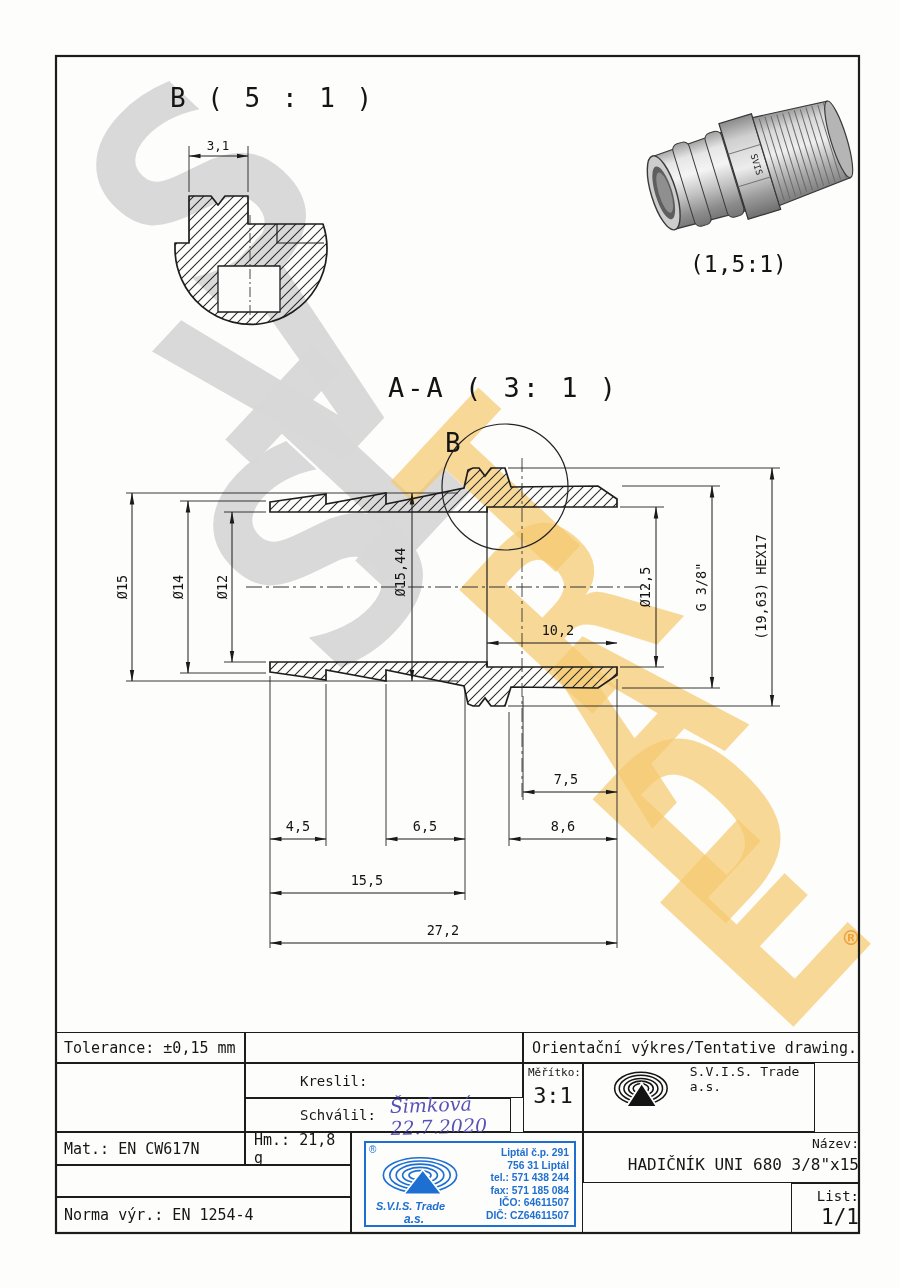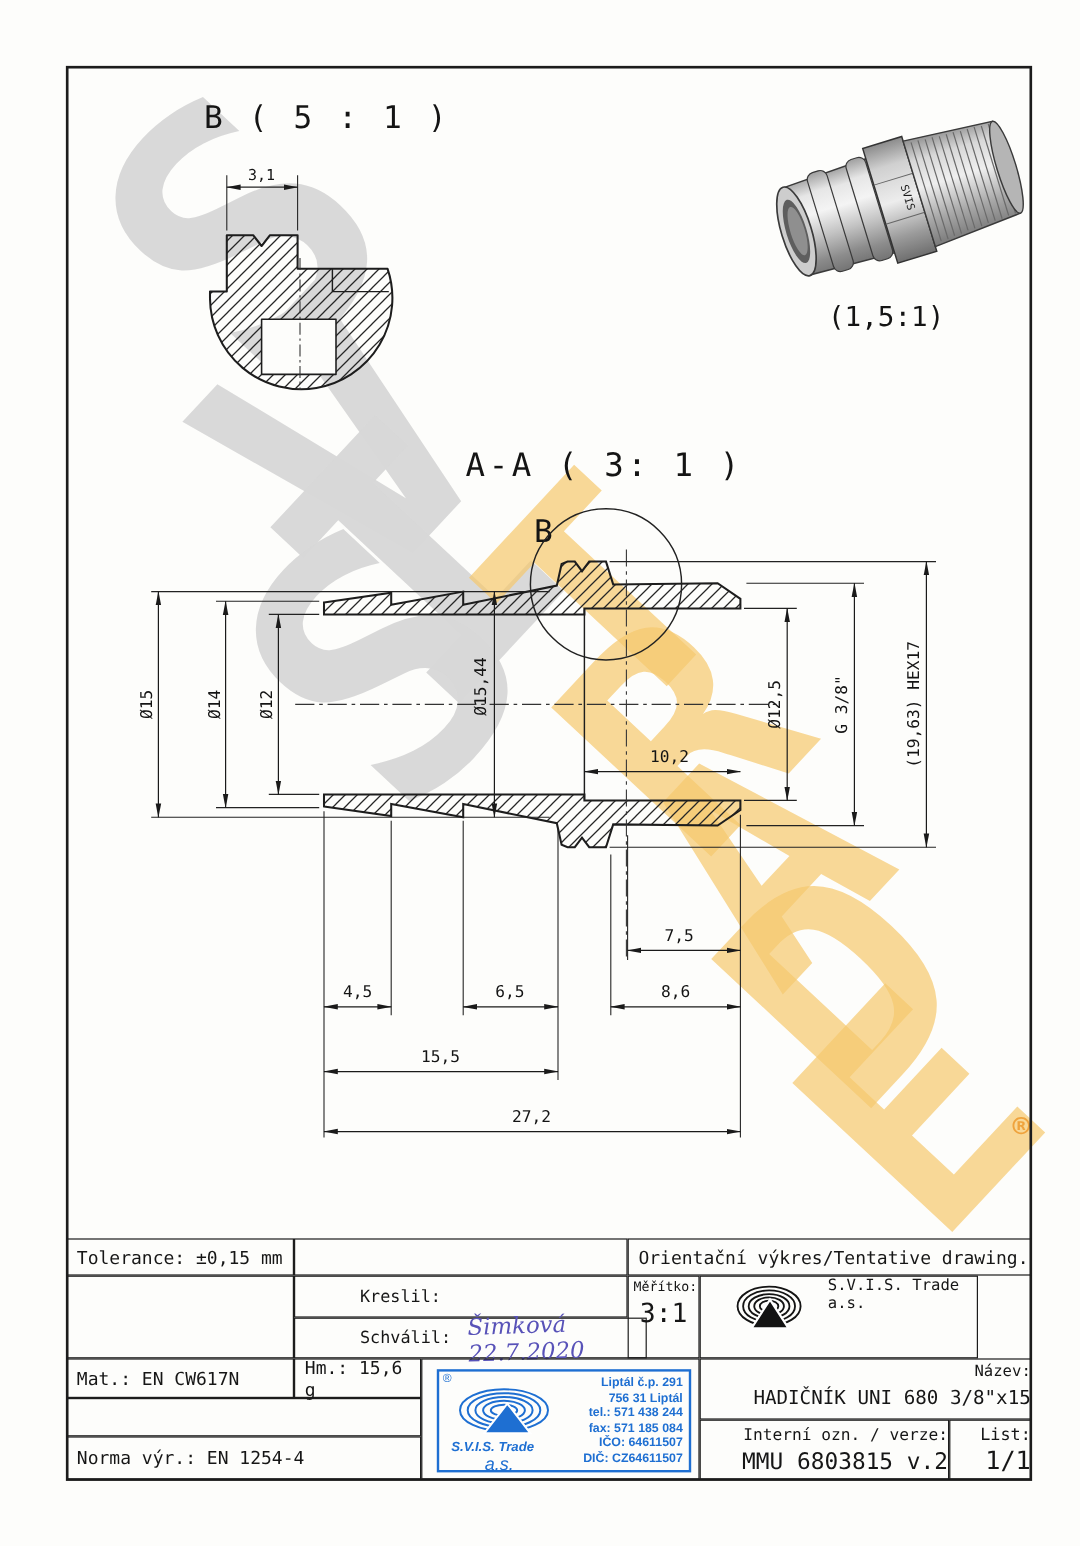--- a/index.html
+++ b/index.html
@@ -23,21 +23,21 @@
   .kv .v{font-size:18px;margin-left:20px;}
   .signature{font-family:"DejaVu Serif",serif;font-style:italic;font-size:19px;color:#5852b8;
              margin-left:14px;transform:rotate(-2deg);}
   .small-label{font-size:11px;padding:2px 0 0 4px;}
   .center-col{display:flex;flex-direction:column;align-items:flex-end;}
   .stamp-box{position:absolute;left:12px;top:8px;width:212px;height:86px;border:2px solid #1e6fd2;
              box-sizing:border-box;color:#1e6fd2;font-family:"Liberation Sans",sans-serif;}
   .stamp-reg{position:absolute;left:3px;top:1px;font-size:10px;}
   .stamp-addr{position:absolute;right:5px;top:4px;text-align:right;font-size:10.3px;line-height:1.22;font-weight:bold;}
   .stamp-co1{position:absolute;left:10px;top:57px;font-size:11px;font-weight:bold;font-style:italic;}
-  .stamp-co2{position:absolute;left:38px;top:69px;font-size:15px;font-weight:normal;font-style:italic;}
+  .stamp-co2{position:absolute;left:38px;top:69px;font-size:12px;font-weight:bold;font-style:italic;}
 </style>
 </head>
 <body>
 
 <div class="sheet">
 
   <div class="wm wm-gray" style="left:205px;top:195px">S</div>
   <div class="wm wm-gray" style="left:290px;top:370px">V</div>
   <div class="wm wm-gray" style="left:352px;top:470px">I</div>
   <div class="wm wm-gray" style="left:322px;top:555px">S</div>
@@ -202,21 +202,21 @@
   <div class="tblock">
     <div class="cell lab-inline" style="left:0;top:0;width:190px;height:31px">Tolerance: ±0,15 mm</div>
     <div class="cell" style="left:190px;top:0;width:278px;height:31px"></div>
     <div class="cell lab-inline" style="left:468px;top:0;width:337px;height:31px">Orientační výkres/Tentative drawing.</div>
 
     <div class="cell" style="left:0;top:31px;width:190px;height:69px"></div>
 
     <div class="cell kv" style="left:190px;top:31px;width:278px;height:35px">
       <span class="k">Kreslil:</span>
     </div>
-    <div class="cell kv" style="left:190px;top:66px;width:294px;height:34px">
+    <div class="cell kv" style="left:190px;top:66px;width:266px;height:34px">
       <span class="k">Schválil:</span>
       <span class="signature">Šimková 22.7.2020</span>
     </div>
 
     <div class="cell" style="left:468px;top:31px;width:60px;height:69px">
       <div class="small-label">Měřítko:</div>
       <div style="text-align:center;font-size:22px;margin-top:4px">3:1</div>
     </div>
 
     <div class="cell" style="left:528px;top:31px;width:232px;height:69px;display:flex;align-items:flex-start">
@@ -227,21 +227,21 @@
             <ellipse rx="22" ry="13"></ellipse>
           <ellipse rx="16" ry="9.5"></ellipse>
             <ellipse rx="10" ry="6"></ellipse>
         </g>
         <path d="M1,-7 L21,24 L-19,24 Z" fill="#141414" stroke="#ffffff" stroke-width="2.4"></path>
       </svg>
       <span style="font-size:13px;margin-left:18px">S.V.I.S. Trade a.s.</span>
     </div>
 
     <div class="cell lab-inline" style="left:0;top:100px;width:190px;height:33px">Mat.: EN CW617N</div>
-    <div class="cell lab-inline" style="left:190px;top:100px;width:106px;height:33px">Hm.: 15,6 g</div>
+    <div class="cell lab-inline" style="left:190px;top:100px;width:106px;height:33px">Hm.: 21,8 g</div>
 
     <div class="cell" style="left:296px;top:100px;width:232px;height:101px">
       <div class="stamp-box">
         <div class="stamp-reg">®</div>
         <svg width="88" height="44" viewBox="-45 -22 90 48" style="position:absolute;left:10px;top:12px">
           <g fill="none" stroke="#1e6fd2" stroke-width="1.8">
             <ellipse rx="40" ry="19"></ellipse>
               <ellipse rx="33" ry="15.5"></ellipse>
               <ellipse rx="26" ry="12"></ellipse>
             <ellipse rx="19" ry="8.5"></ellipse>
@@ -262,23 +262,19 @@
       </div>
     </div>
 
     <div class="cell" style="left:0;top:133px;width:296px;height:32px"></div>
     <div class="cell lab-inline" style="left:0;top:165px;width:296px;height:36px">Norma výr.: EN 1254-4</div>
 
     <div class="cell center-col" style="left:528px;top:100px;width:277px;height:51px">
       <div style="font-size:13px;padding-top:3px">Název:</div>
       <div style="font-size:16px;margin-top:4px">HADIČNÍK UNI 680 3/8"x15</div>
     </div>
-    <div class="cell center-col" style="left:528px;top:151px;width:208px;height:50px">
-      <div style="font-size:13.5px;padding-top:4px">Interní ozn. / verze:</div>
-      <div style="font-size:19px;margin-top:3px">MMU 6803815 v.2</div>
-    </div>
     <div class="cell center-col" style="left:736px;top:151px;width:69px;height:50px">
       <div style="font-size:14px;padding-top:4px">List:</div>
       <div style="font-size:21px;margin-top:1px">1/1</div>
     </div>
   </div>
 
 </div>
 
 </body></html>

